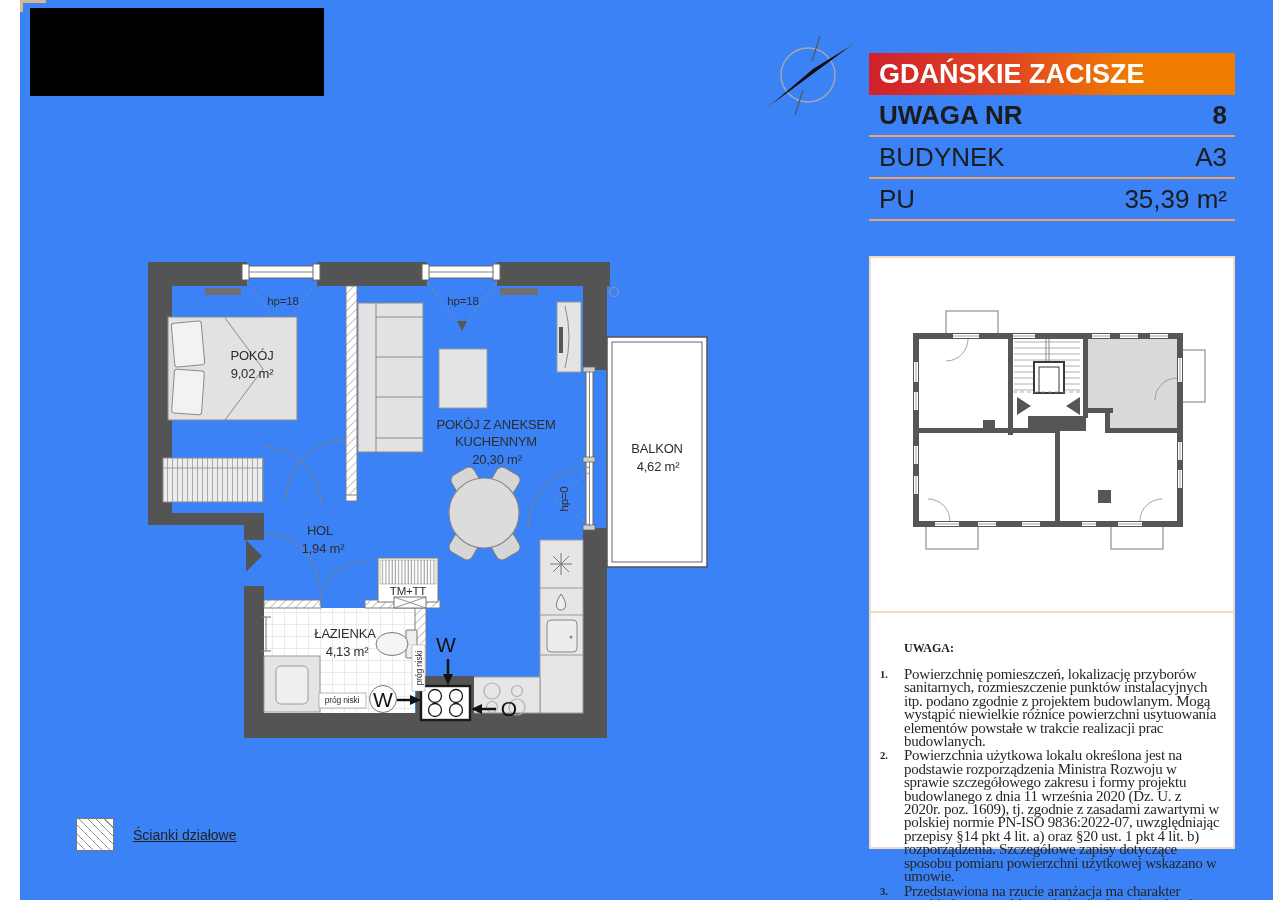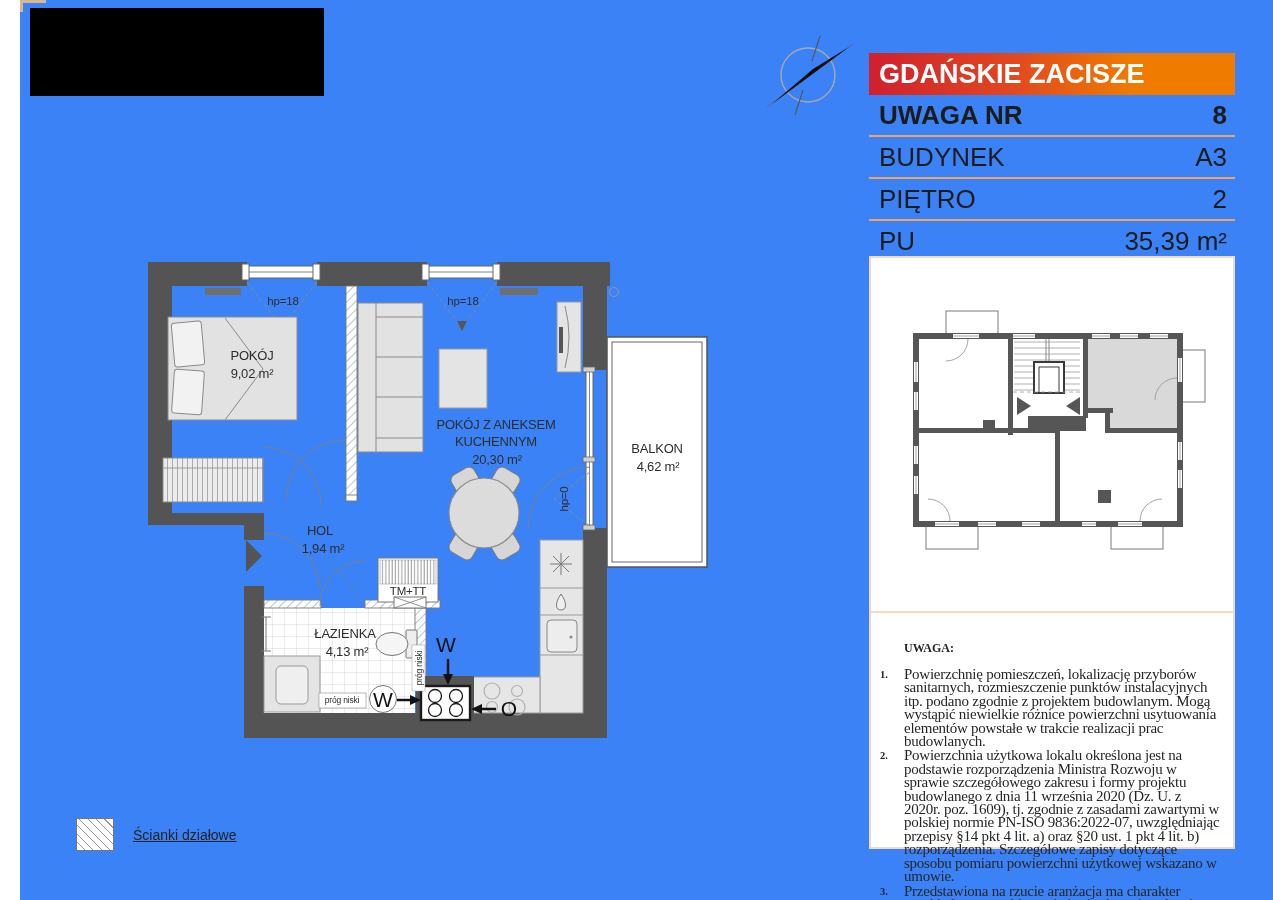--- a/index.html
+++ b/index.html
@@ -50,24 +50,20 @@
     </div>
     <div class="it-row bold">
       <span>UWAGA NR</span>
       <span>8</span>
     </div>
     <div class="it-row">
       <span>BUDYNEK</span>
       <span>A3</span>
     </div>
     <div class="it-row">
-      <span>PIĘTRO</span>
-      <span>2</span>
-    </div>
-    <div class="it-row">
       <span>PU</span>
       <span>35,39 m²</span>
     </div>
   </div>
 
   <div class="panel" id="keyplan-panel"></div>
   <div class="panel" id="notes-panel">
     <div class="notes-inner">
       <div class="notes-heading">UWAGA:</div>
       <div class="note-item">

